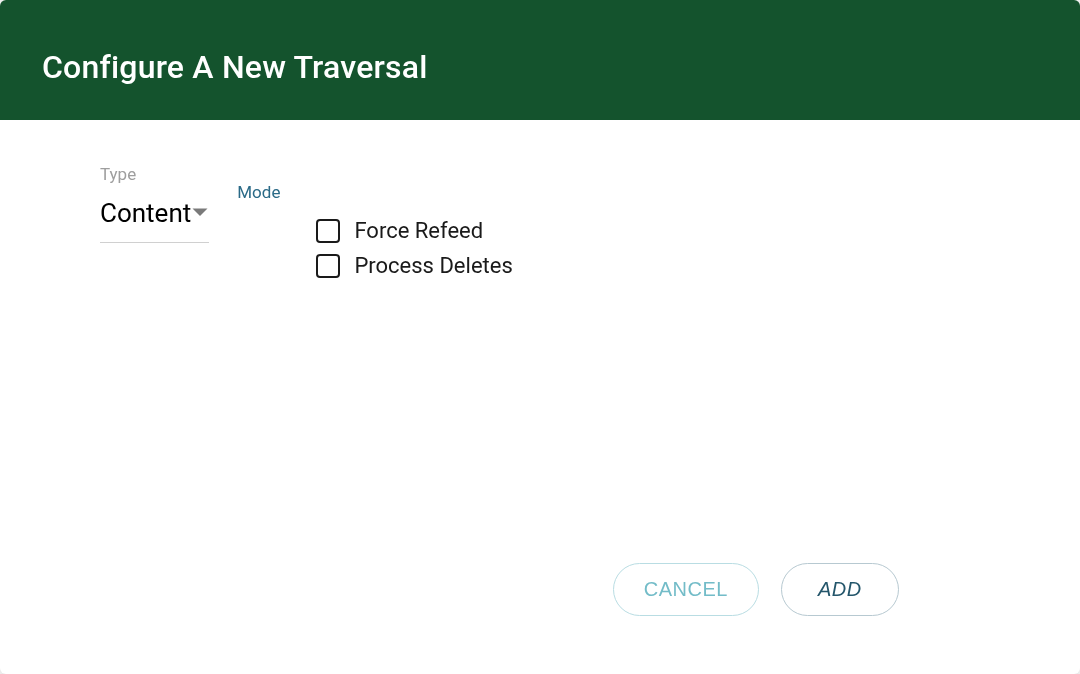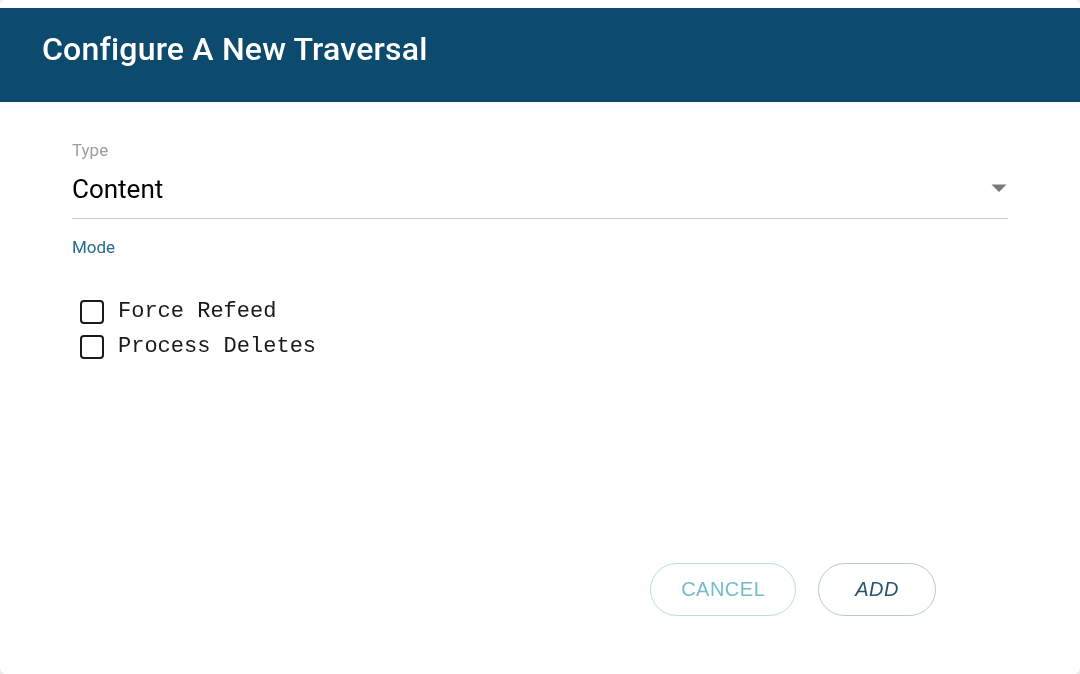--- a/index.html
+++ b/index.html
@@ -18,35 +18,35 @@
       width: 1080px;
       height: 674px;
       background: #ffffff;
       border-radius: 6px;
       overflow: hidden;
       display: flex;
       flex-direction: column;
       box-shadow: 0 2px 10px rgba(0,0,0,0.1);
     }
     .dialog-header {
-      background: #0c4a6e;
+      background: #14532d;
       color: #ffffff;
-      padding: 22px 42px 34px 42px;
-      margin-top: 8px;
+      padding: 48px 42px 34px 42px;
     }
     .dialog-title {
       font-size: 32px;
       font-weight: 500;
       letter-spacing: 0.2px;
     }
     .dialog-body {
       flex: 1;
-      padding: 30px 72px 0 72px;
+      padding: 44px 72px 0 72px;
       display: flex;
-      flex-direction: column;
+      flex-direction: row;
+      gap: 28px;
     }
     .field-group {
       margin-bottom: 0;
     }
     .field-label {
       font-size: 17px;
       color: #9e9e9e;
       margin-bottom: 8px;
       display: block;
     }
@@ -74,23 +74,22 @@
     }
     .dropdown-icon svg {
       width: 18px;
       height: 12px;
       fill: #7a7a7a;
     }
     .select-field.filled .dropdown-icon {
       margin-right: 8px;
     }
     .checkbox-group {
-      margin-top: 34px;
+      margin-top: 54px;
       padding-left: 8px;
-      font-family: Liberation Mono, monospace;
     }
     .checkbox-row {
       display: flex;
       align-items: center;
       margin-bottom: 10px;
       cursor: pointer;
     }
     .checkbox-box {
       width: 24px;
       height: 24px;

